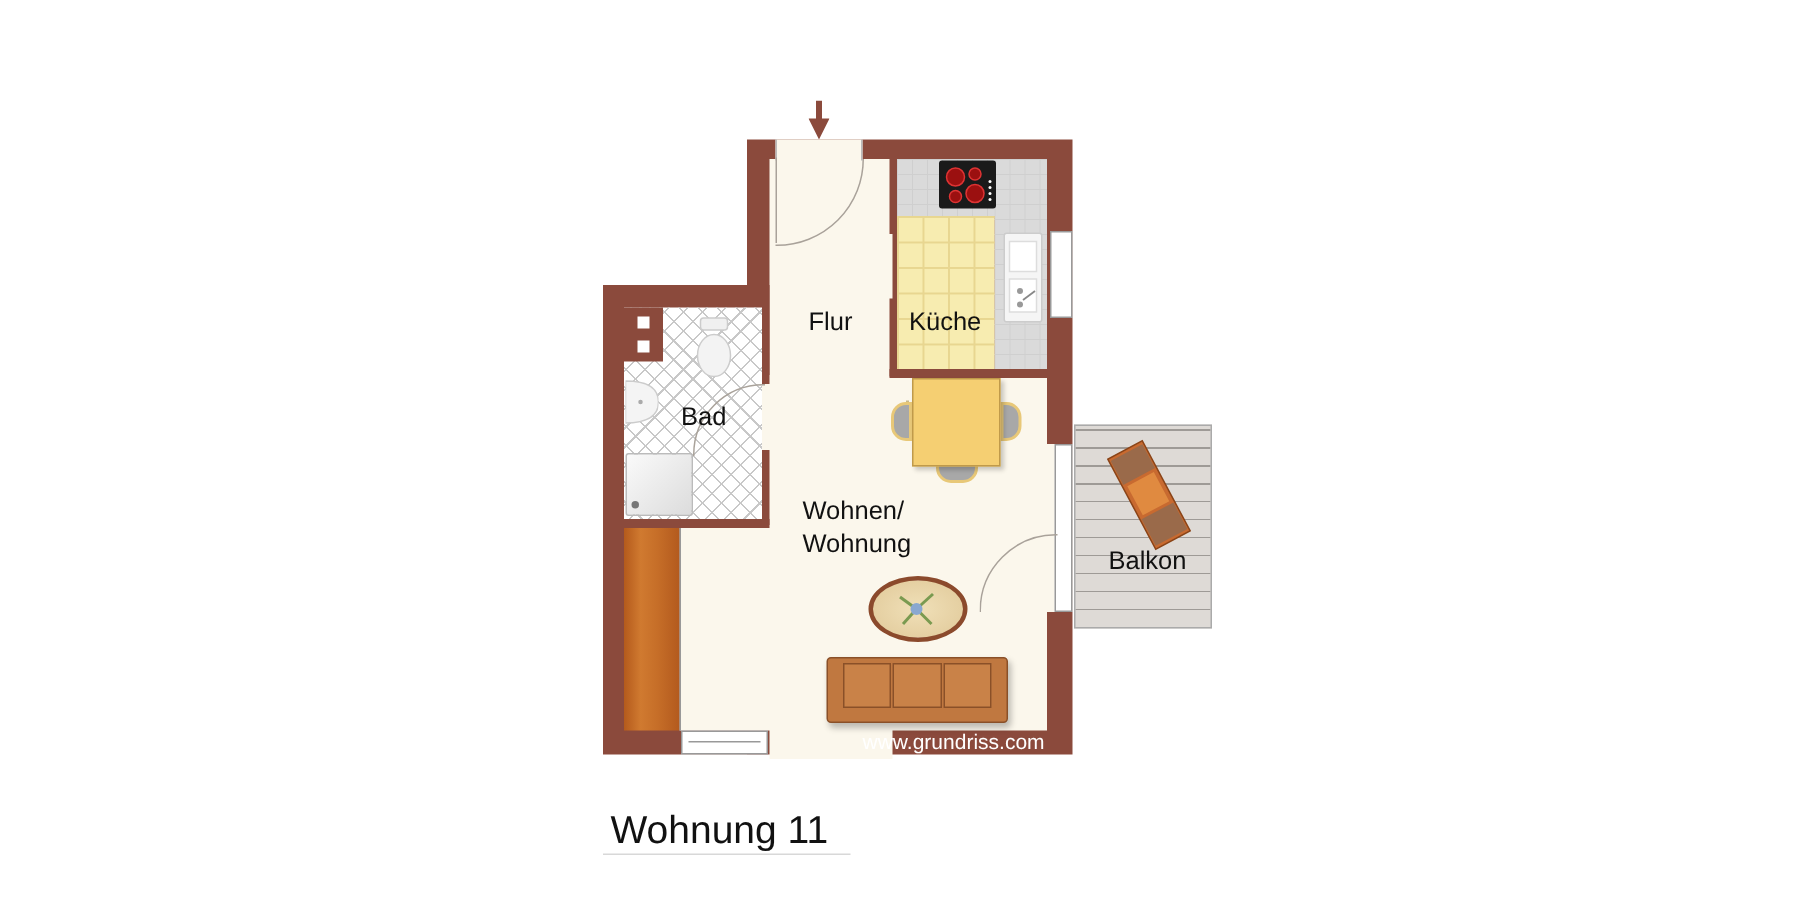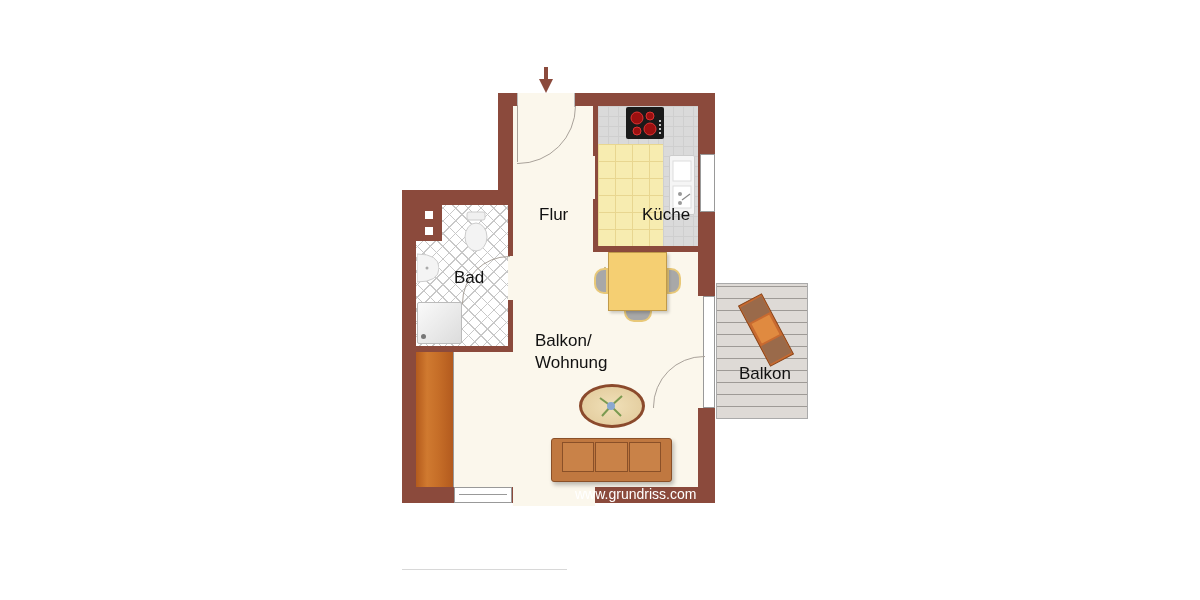--- a/index.html
+++ b/index.html
@@ -158,22 +158,23 @@
       </svg>
   </div>
 
   <div class="abs" style="left:551px;top:438px;width:121px;height:44px;background:#c07840;border:1px solid #8a5028;border-radius:3px;box-sizing:border-box;box-shadow:2px 3px 4px rgba(0,0,0,0.25);">
     <div class="abs" style="left:10px;top:3px;width:32px;height:30px;border:1px solid #8a5028;box-sizing:border-box;background:#c98248;"></div>
     <div class="abs" style="left:43px;top:3px;width:33px;height:30px;border:1px solid #8a5028;box-sizing:border-box;background:#c98248;"></div>
     <div class="abs" style="left:77px;top:3px;width:32px;height:30px;border:1px solid #8a5028;box-sizing:border-box;background:#c98248;"></div>
   </div>
 
   <div class="abs label" style="left:539px;top:205px;">Flur</div>
-  <div class="abs label" style="left:642px;top:205px;">Küche</div>
+  <div class="abs label" style="left:606px;top:205px;">Küche</div>
   <div class="abs label" style="left:454px;top:268px;">Bad</div>
-  <div class="abs label" style="left:535px;top:331px;">Balkon/</div>
+  <div class="abs label" style="left:535px;top:331px;">Wohnen/</div>
   <div class="abs label" style="left:535px;top:353px;">Wohnung</div>
   <div class="abs label" style="left:739px;top:364px;">Balkon</div>
 
   <div class="abs" style="left:575px;top:486px;color:#ffffff;font-size:14px;line-height:16px;">www.grundriss.com</div>
 
+  <div class="abs" style="left:407px;top:538px;color:#111;font-size:26px;line-height:30px;">Wohnung 11</div>
   <div class="abs" style="left:402px;top:569px;width:165px;height:1px;background:#d8d8d8;"></div>
 </div>
 
 </body></html>

